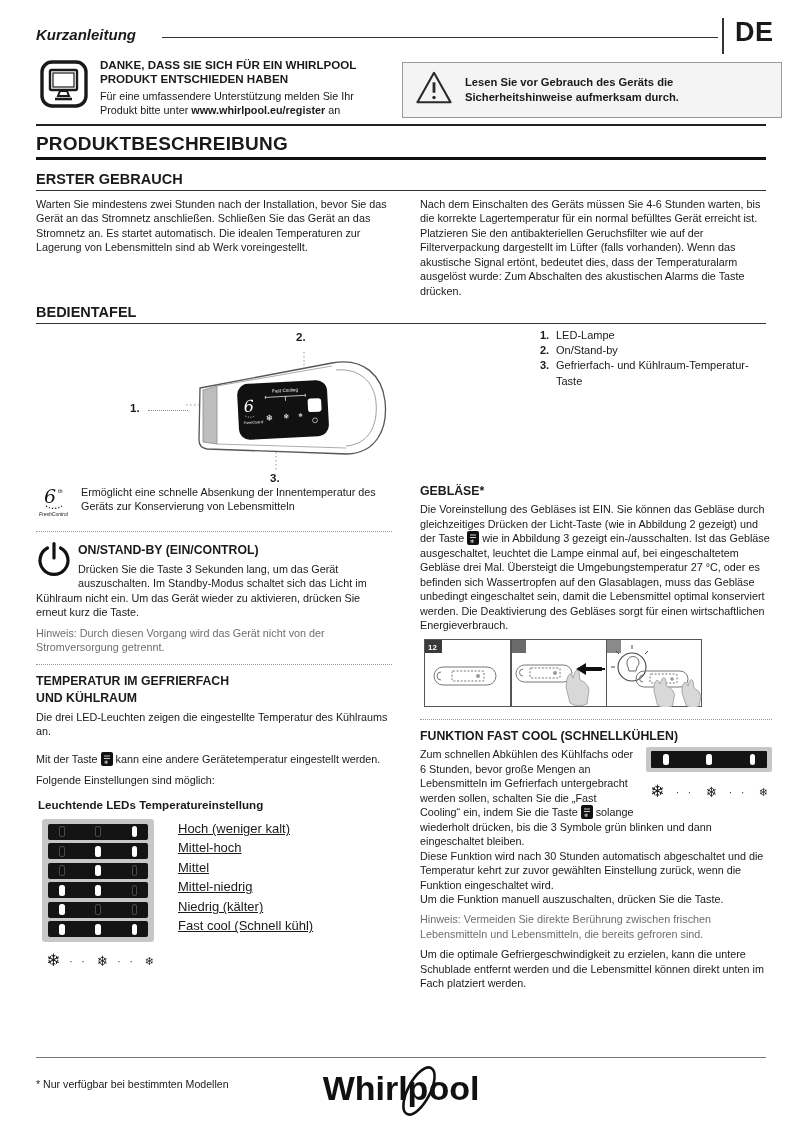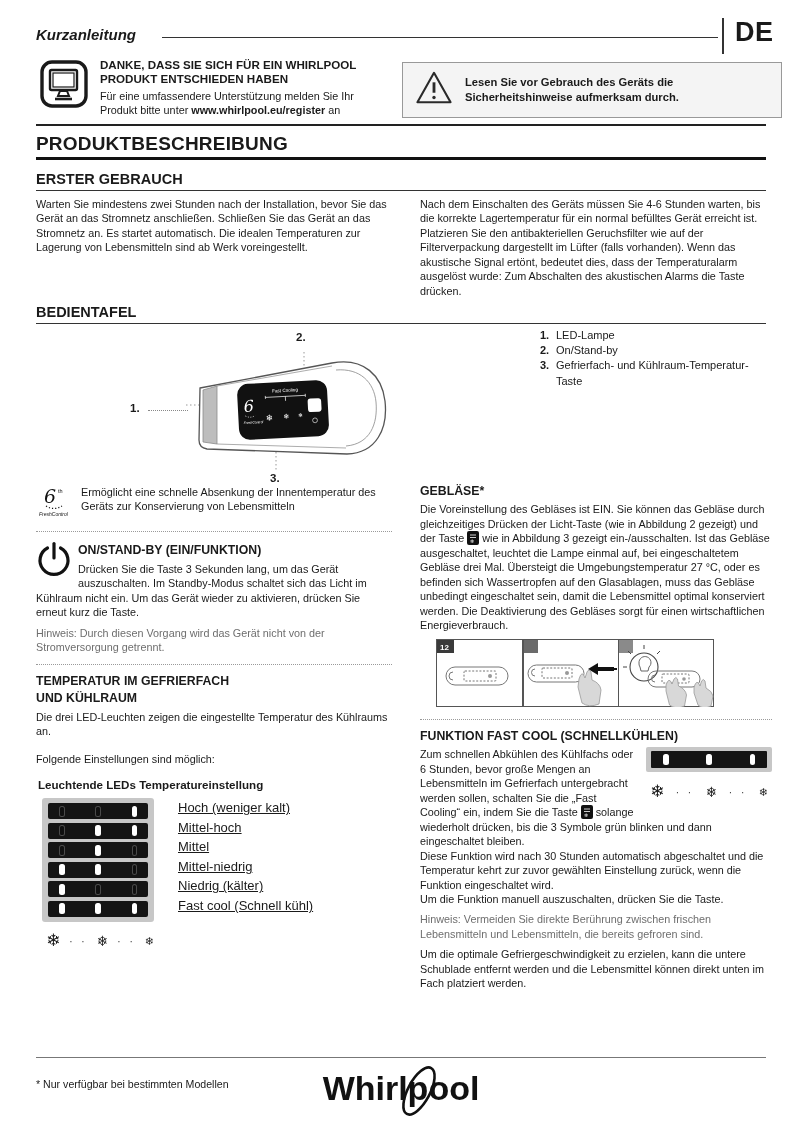--- a/index.html
+++ b/index.html
@@ -174,32 +174,36 @@
 
     <div class="dotsep"></div>
 
     <div>
       <span style="float:left;margin:1px 6px 2px 0;">
         <svg width="36" height="36" viewBox="0 0 36 36">
           <path d="M11.5,7 A 14,14 0 1 0 24.5,7" fill="none" stroke="#111" stroke-width="3.2" stroke-linecap="round"></path>
           <line x1="18" y1="2.5" x2="18" y2="17" stroke="#111" stroke-width="3.2" stroke-linecap="round"></line>
         </svg>
       </span>
-      <div class="h3" style="padding-top:2px;">ON/STAND-BY (EIN/FUNKTION)</div>
+      <div class="h3" style="padding-top:2px;">ON/STAND-BY (EIN/CONTROL)</div>
       <p>Drücken Sie die Taste 3 Sekunden lang, um das Gerät auszuschalten. Im Standby-Modus schaltet sich das Licht im Kühlraum nicht ein. Um das Gerät wieder zu aktivieren, drücken Sie erneut kurz die Taste.</p>
       <div class="clear"></div>
       <p class="note">Hinweis: Durch diesen Vorgang wird das Gerät nicht von der Stromversorgung getrennt.</p>
     </div>
 
     <div class="dotsep"></div>
 
     <div>
       <div class="h3" style="margin-bottom:1px;">TEMPERATUR IM GEFRIERFACH</div>
       <div class="h3">UND KÜHLRAUM</div>
       <p style="margin-bottom:14px;">Die drei LED-Leuchten zeigen die eingestellte Temperatur des Kühlraums an.</p>
+      <p><span>Mit der Taste</span><span class="btn-icon"><svg width="12" height="14" viewBox="0 0 12 14">
+              <path d="M3,4 h6 M3,6.5 h6" stroke="#fff" stroke-width="0.8"></path>
+              <text x="3" y="12" font-size="5" fill="#fff">❄</text>
+            </svg></span><span>kann eine andere Gerätetemperatur eingestellt werden.</span></p>
       <p>Folgende Einstellungen sind möglich:</p>
 
       <div class="led-header">Leuchtende LEDs Temperatureinstellung</div>
       <div class="led-table">
         <div class="led-panel">
             <div class="led-strip">
               <span class="led off"></span>
               <span class="led off"></span>
               <span class="led lit"></span>
             </div>
@@ -250,21 +254,21 @@
 
   <div class="abs col" style="left:420px;top:483px;width:352px;">
 
     <div>
       <div class="h3">GEBLÄSE*</div>
       <p><span>Die Voreinstellung des Gebläses ist EIN. Sie können das Gebläse durch gleichzeitiges Drücken der Licht-Taste (wie in Abbildung 2 gezeigt) und der Taste</span><span class="btn-icon"><svg width="12" height="14" viewBox="0 0 12 14">
               <path d="M3,4 h6 M3,6.5 h6" stroke="#fff" stroke-width="0.8"></path>
               <text x="3" y="12" font-size="5" fill="#fff">❄</text>
             </svg></span><span>wie in Abbildung 3 gezeigt ein-/ausschalten. Ist das Gebläse ausgeschaltet, leuchtet die Lampe einmal auf, bei eingeschaltetem Gebläse drei Mal. Übersteigt die Umgebungstemperatur 27 °C, oder es befinden sich Wassertropfen auf den Glasablagen, muss das Gebläse unbedingt eingeschaltet sein, damit die Lebensmittel optimal konserviert werden. Die Deaktivierung des Gebläses sorgt für einen wirtschaftlichen Energieverbrauch.</span></p>
 
-      <div style="margin:4px 0 2px 16px;">
+      <div style="margin:4px 0 2px 4px;">
         <svg width="278" height="68" viewBox="0 0 278 68">
           <rect x="0.5" y="0.5" width="86" height="67" fill="#fff" stroke="#555"></rect>
           <rect x="87.5" y="0.5" width="95" height="67" fill="#fff" stroke="#555"></rect>
           <rect x="182.5" y="0.5" width="95" height="67" fill="#fff" stroke="#555"></rect>
           <rect x="1" y="1" width="17" height="13" fill="#3a3a3a"></rect>
           <text x="4" y="11" font-size="8" fill="#fff" font-weight="bold" font-family="Liberation Sans, sans-serif">12</text>
           <rect x="88" y="1" width="14" height="13" fill="#6b6b6b"></rect>
           <rect x="183" y="1" width="14" height="13" fill="#8a8a8a"></rect>
 
           <g stroke="#777" fill="none" stroke-width="1">

